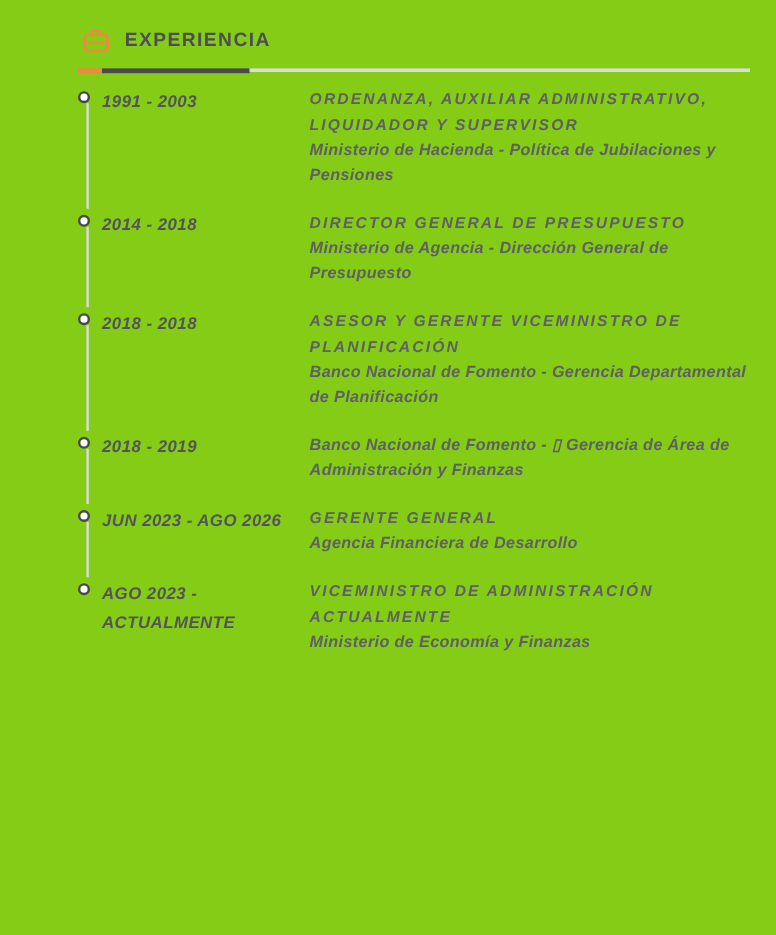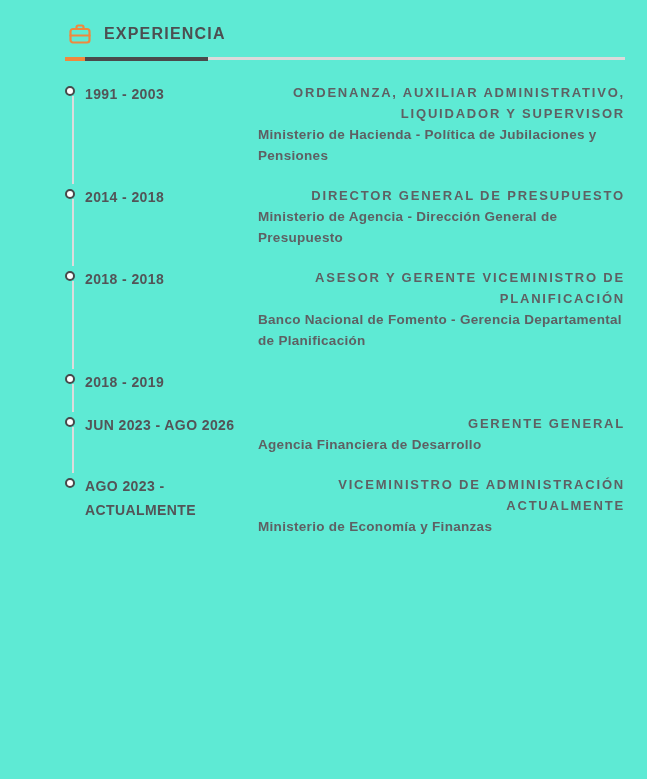--- a/index.html
+++ b/index.html
@@ -4,21 +4,21 @@
 <style>
   * { margin: 0; padding: 0; box-sizing: border-box; }
   html, body {
     background: #ffffff;
     font-family: "Liberation Sans", sans-serif;
   }
   .page {
     position: relative;
     width: 647px;
     height: 779px;
-    background: #5eead4;
+    background: #84cc16;
     padding: 22px 22px 0 65px;
     overflow: hidden;
   }
 
   
   .section-header {
     display: flex;
     align-items: center;
     gap: 12px;
     padding-left: 3px;
@@ -40,21 +40,21 @@
     display: flex;
     align-items: flex-start;
     margin-top: 11px;
     height: 4px;
   }
   .rule-accent  { width: 20px;  height: 4px; background: #f0883e; }
   .rule-dark    { width: 123px; height: 4px; background: #4a4a4c; }
   .rule-light   { flex: 1;      height: 3px; background: #dbdbdb; }
 
   
-  .timeline { margin-top: 21px; }
+  .timeline { margin-top: 11px; font-style: italic; }
   .entry {
     position: relative;
     display: grid;
     grid-template-columns: 20px 173px 1fr;
     margin-bottom: 19px;
   }
   
   .entry:not(:last-child)::after {
     content: "";
     position: absolute;
@@ -82,21 +82,20 @@
     color: #535457;
     padding-right: 10px;
   }
   .details { padding-top: 0; }
   .job-title {
     font-size: 13px;
     font-weight: bold;
     letter-spacing: 1.8px;
     line-height: 21px;
     color: #5e6063;
-    text-align: right;
   }
   .job-org {
     font-size: 13.5px;
     font-weight: bold;
     letter-spacing: 0.3px;
     line-height: 21px;
     color: #5e6putu063;
     color: #5e6063;
   }
 </style>
@@ -149,20 +148,21 @@
       <div class="details">
         <div class="job-title">ASESOR Y GERENTE VICEMINISTRO DE PLANIFICACIÓN</div>
         <div class="job-org">Banco Nacional de Fomento - Gerencia Departamental de Planificación</div>
       </div>
     </div>
 
     <div class="entry">
       <span class="marker"></span>
       <div class="period">2018 - 2019</div>
       <div class="details">
+        <div class="job-org">Banco Nacional de Fomento - ▯ Gerencia de Área de Administración y Finanzas</div>
       </div>
     </div>
 
 
     <div class="entry">
       <span class="marker"></span>
       <div class="period">JUN 2023 - AGO 2026</div>
       <div class="details">
         <div class="job-title">GERENTE GENERAL</div>
         <div class="job-org">Agencia Financiera de Desarrollo</div>

